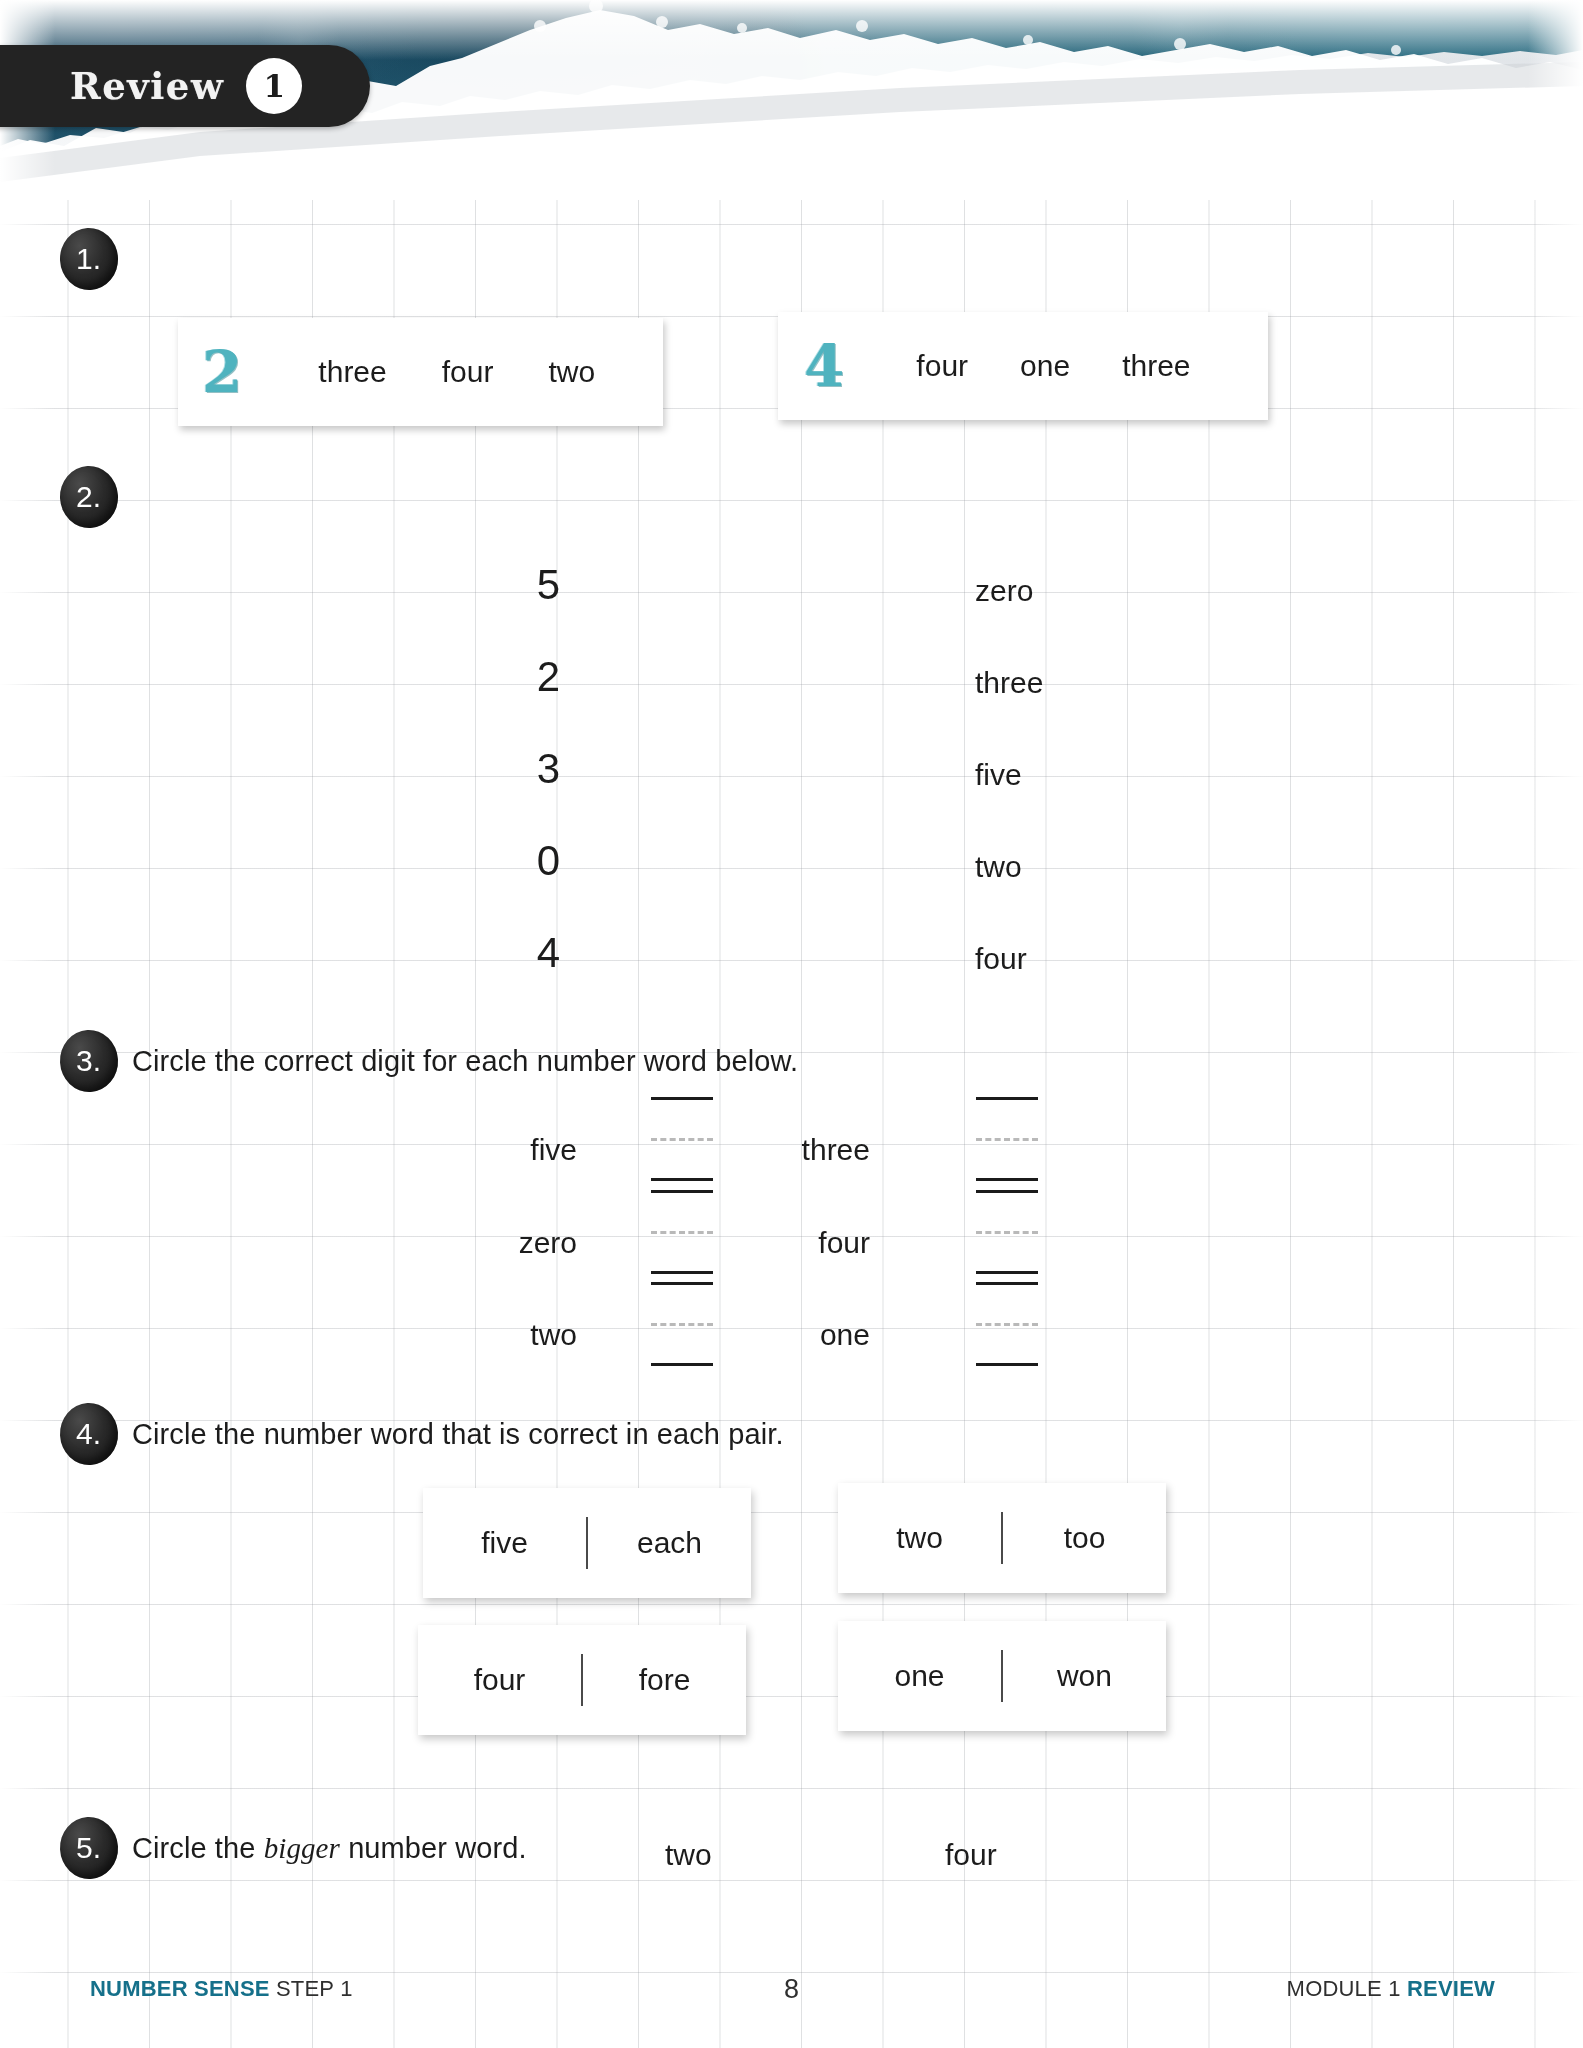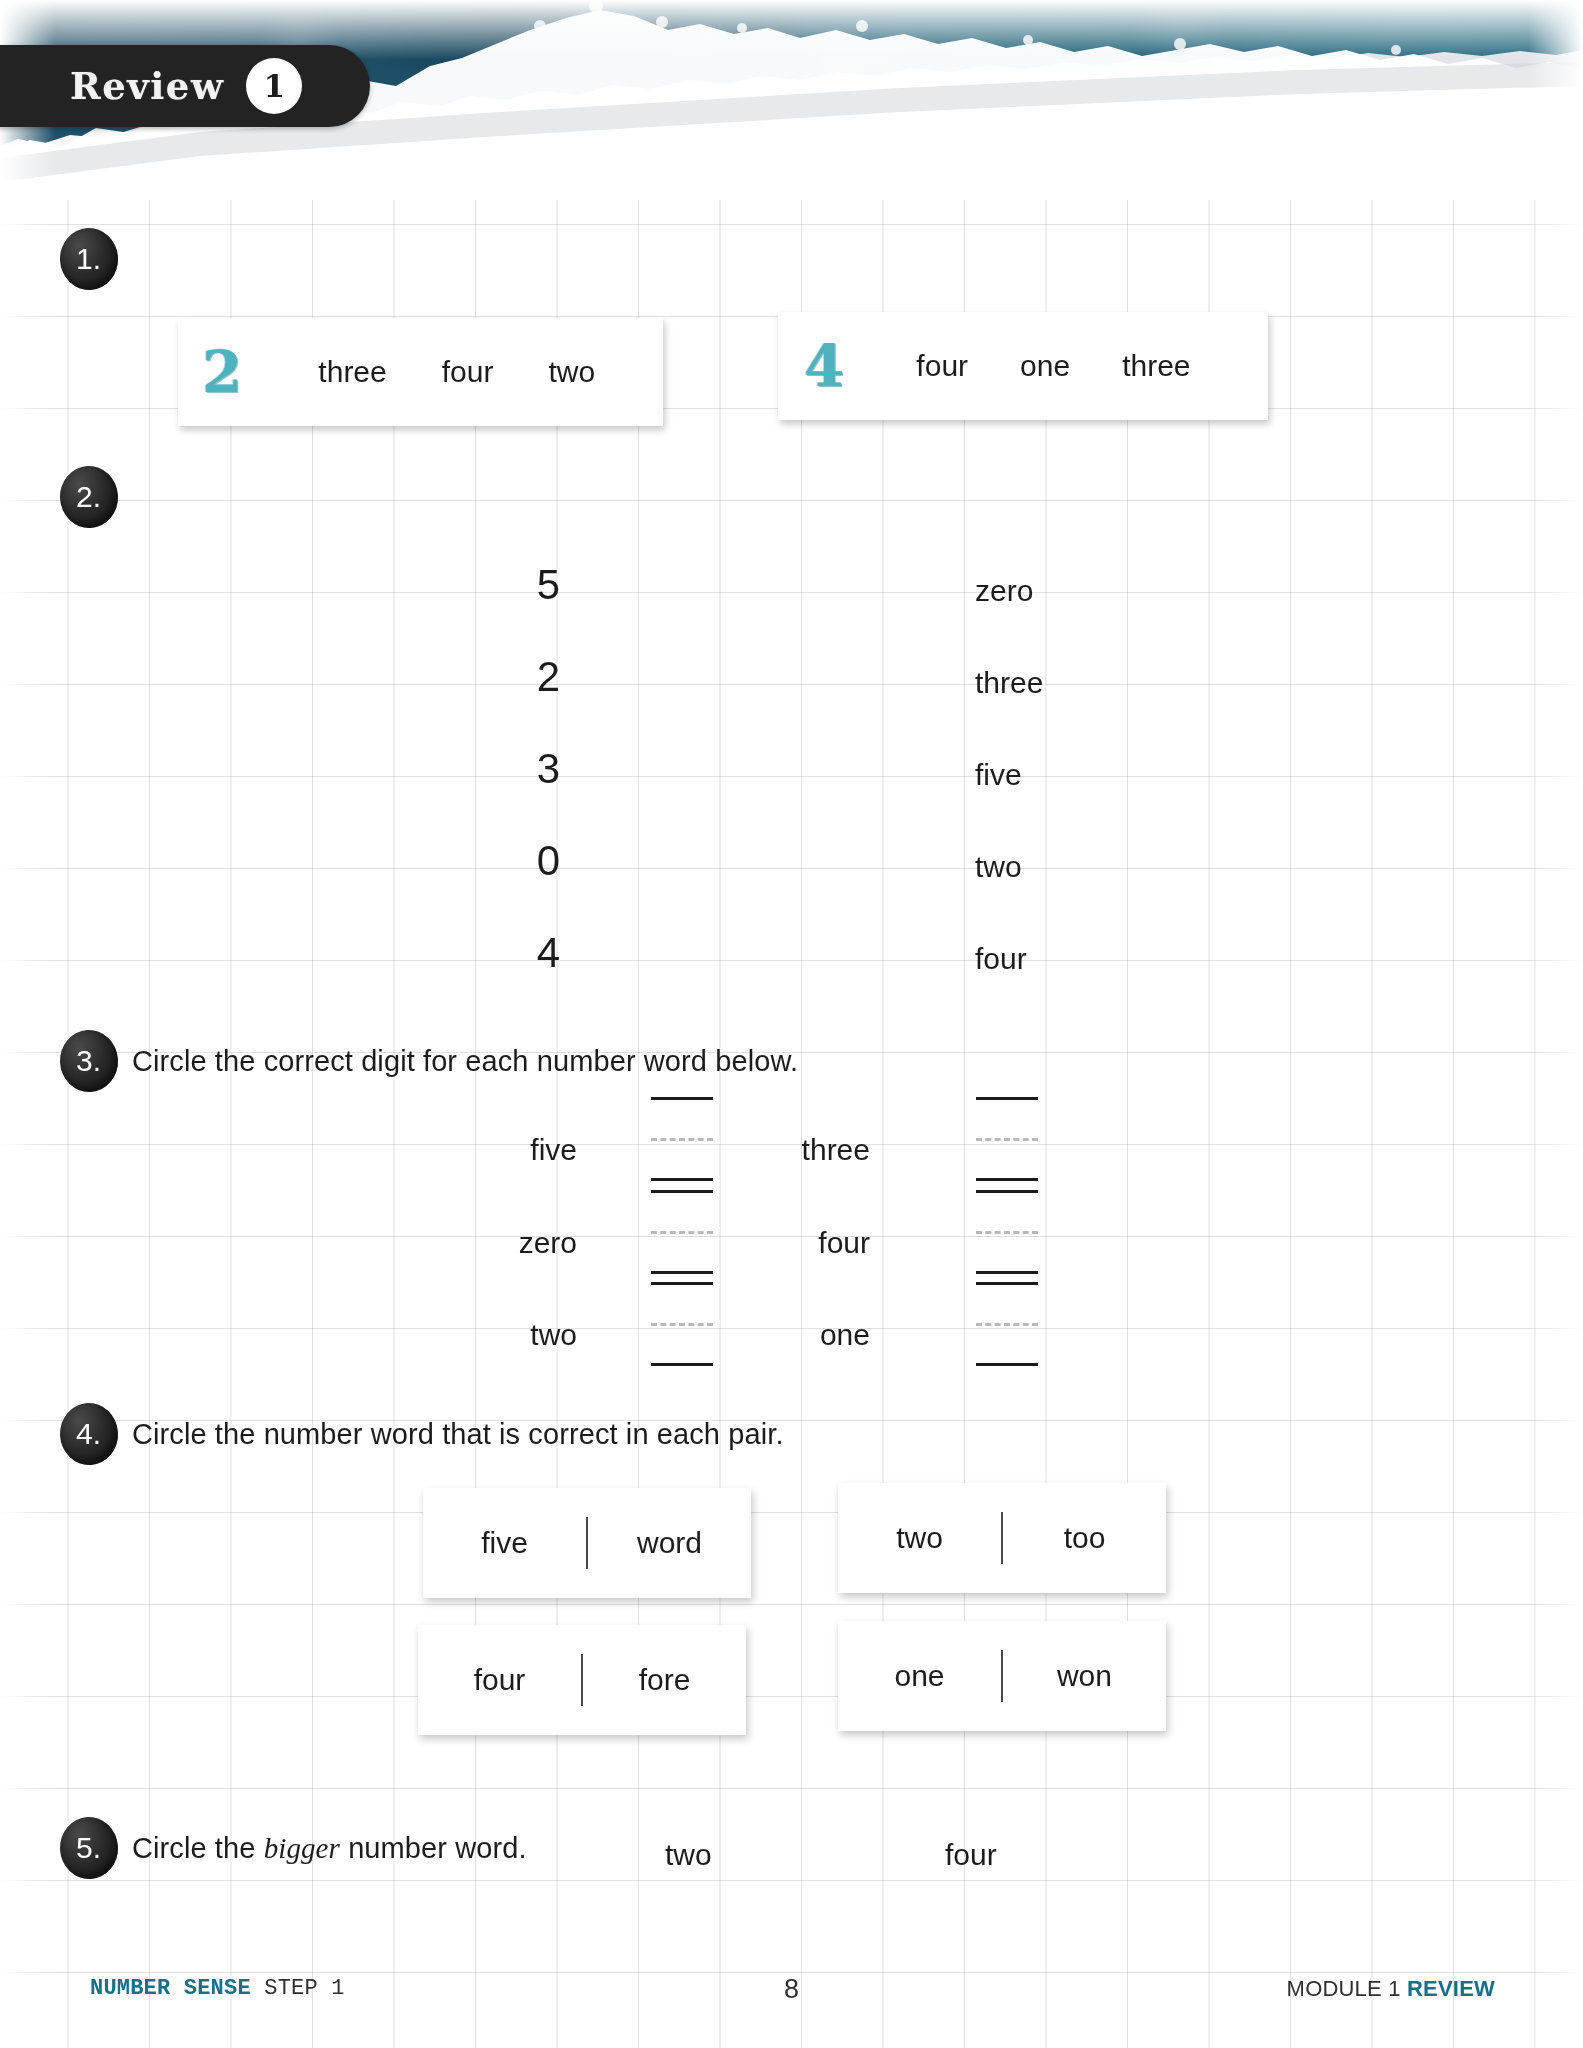--- a/index.html
+++ b/index.html
@@ -128,21 +128,21 @@
     position:absolute; background:#fff; box-shadow:2px 4px 8px rgba(0,0,0,.22);
     display:flex; align-items:center; justify-content:center;
   }
   .pair .w{ font-size:30px; color:#1c1c1c; width:50%; text-align:center; }
   .pair .bar{ width:2px; height:52px; background:#4a4a4a; }
 
   .q5-word{ position:absolute; font-size:30px; color:#1c1c1c; }
 
   
   #footer{ position:absolute; left:0; bottom:36px; width:1583px; height:36px; z-index:5; }
-  .f-left{ position:absolute; left:90px; top:0; font-size:22px; color:#2f2f2f; letter-spacing:.2px;font-family:Liberation Mono, monospace;}
+  .f-left{ position:absolute; left:90px; top:0; font-size:22px; color:#2f2f2f; letter-spacing:.2px;}
   .f-left b{ color:#15708a; font-weight:bold; }
   .f-page{ position:absolute; left:0; right:0; top:-2px; text-align:center; font-size:27px; color:#2f2f2f; }
   .f-right{ position:absolute; right:88px; top:0; font-size:22px; color:#2f2f2f; letter-spacing:.2px;}
   .f-right b{ color:#15708a; font-weight:bold; }
 </style>
 </head>
 <body>
 
 <div id="page">
 
@@ -293,21 +293,21 @@
     <div class="q-row" style="left:60px; top:1403px;">
       <div class="bullet">
         <span>4.</span>
       </div>
       <div class="q-text">Circle the number word that is correct in each pair.</div>
     </div>
 
     <div class="pair" style="left:423px; top:1488px; width:328px; height:110px;">
       <div class="w">five</div>
       <div class="bar"></div>
-      <div class="w">word</div>
+      <div class="w">each</div>
     </div>
 
     <div class="pair" style="left:838px; top:1483px; width:328px; height:110px;">
       <div class="w">two</div>
       <div class="bar"></div>
       <div class="w">too</div>
     </div>
 
     <div class="pair" style="left:418px; top:1625px; width:328px; height:110px;">
       <div class="w">four</div>

